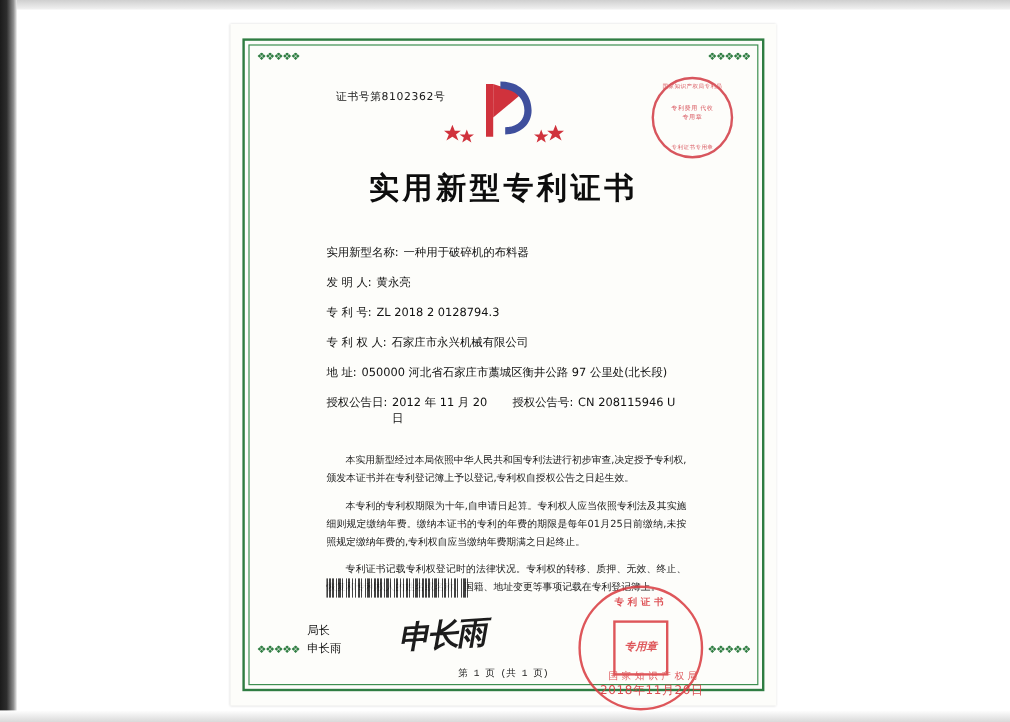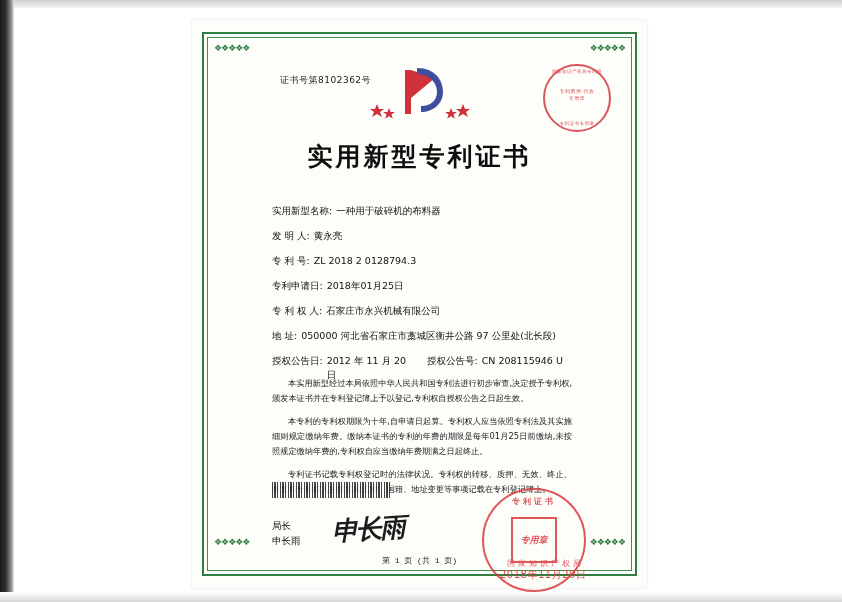--- a/index.html
+++ b/index.html
@@ -157,21 +157,21 @@
       #222 2px, #222 4px,
       #fff 4px, #fff 5px,
       #222 5px, #222 6px,
       #fff 6px, #fff 8px
     );
     opacity: 0.85;
   }
 
   .signature-block {
     position: absolute;
-    left: 80px;
+    left: 64px;
     top: 498px;
     font-size: 9.5px;
     color: #111;
     line-height: 15px;
   }
   .signature-script {
     position: absolute;
     left: 140px;
     top: 492px;
     font-family: "DejaVu Serif", "Liberation Serif", serif;
@@ -340,24 +340,20 @@
       </div>
       <div class="field-row">
         <span class="field-label">发 明 人:</span>
         <span class="field-value">黄永亮</span>
       </div>
       <div class="field-row">
         <span class="field-label">专 利 号:</span>
         <span class="field-value">ZL 2018 2 0128794.3</span>
       </div>
       <div class="field-row">
-        <span class="field-label">专利申请日:</span>
-        <span class="field-value">2018年01月25日</span>
-      </div>
-      <div class="field-row">
         <span class="field-label">专 利 权 人:</span>
         <span class="field-value">石家庄市永兴机械有限公司</span>
       </div>
       <div class="field-row">
         <span class="field-label">地 址:</span>
         <span class="field-value wrap">050000 河北省石家庄市藁城区衡井公路 97 公里处(北长段)</span>
       </div>
       <div class="field-row">
         <span class="field-label">授权公告日:</span>
         <span class="field-value">2012 年 11 月 20 日</span>

